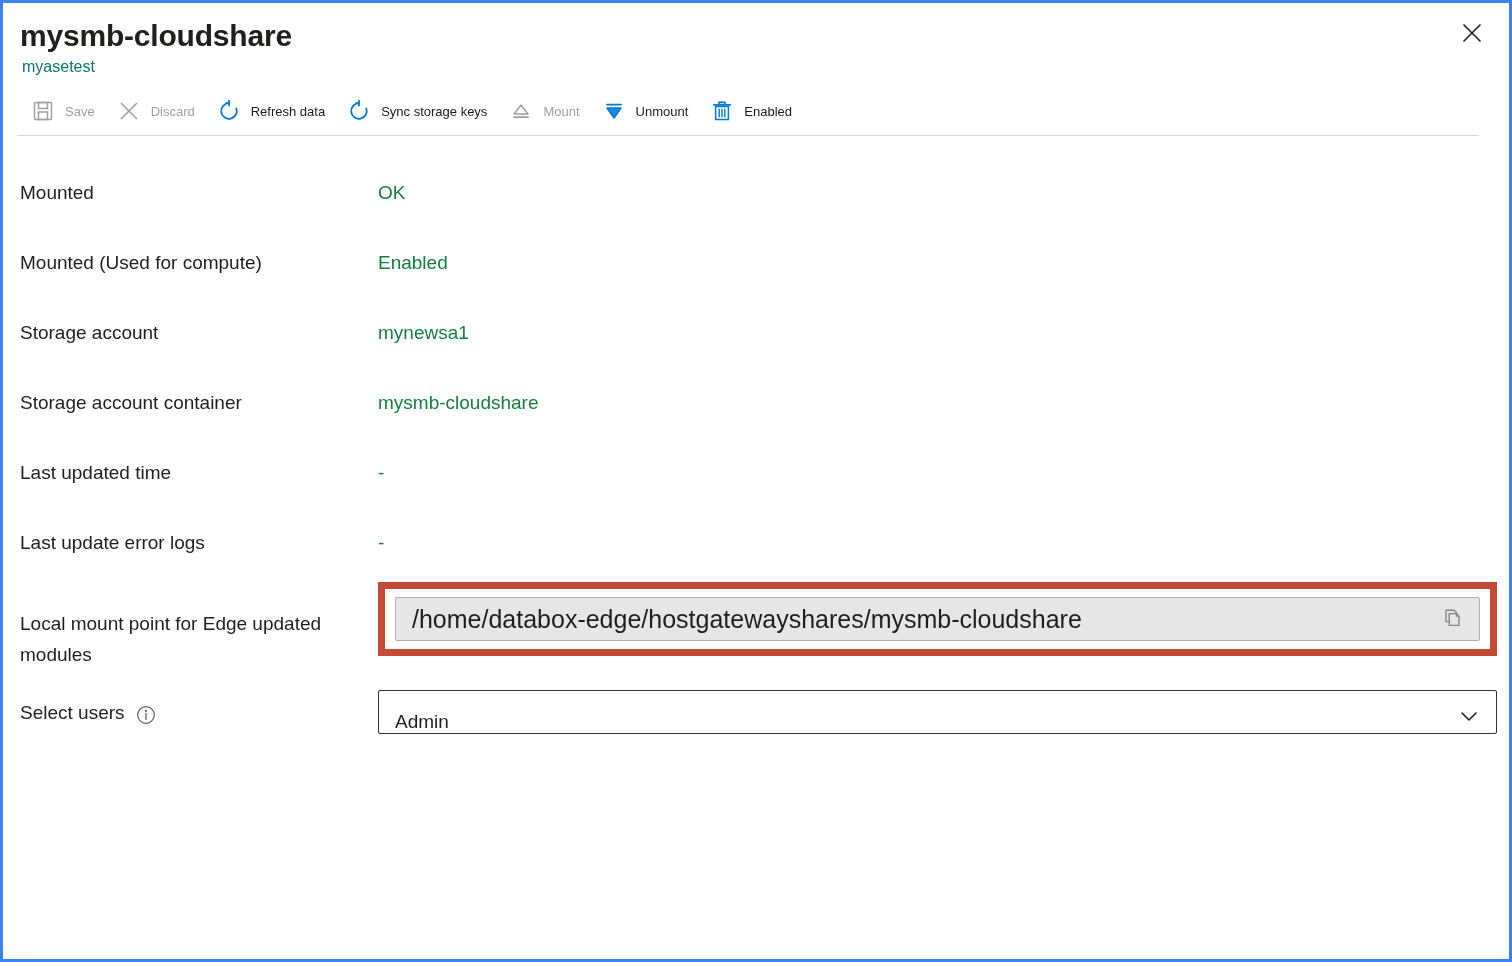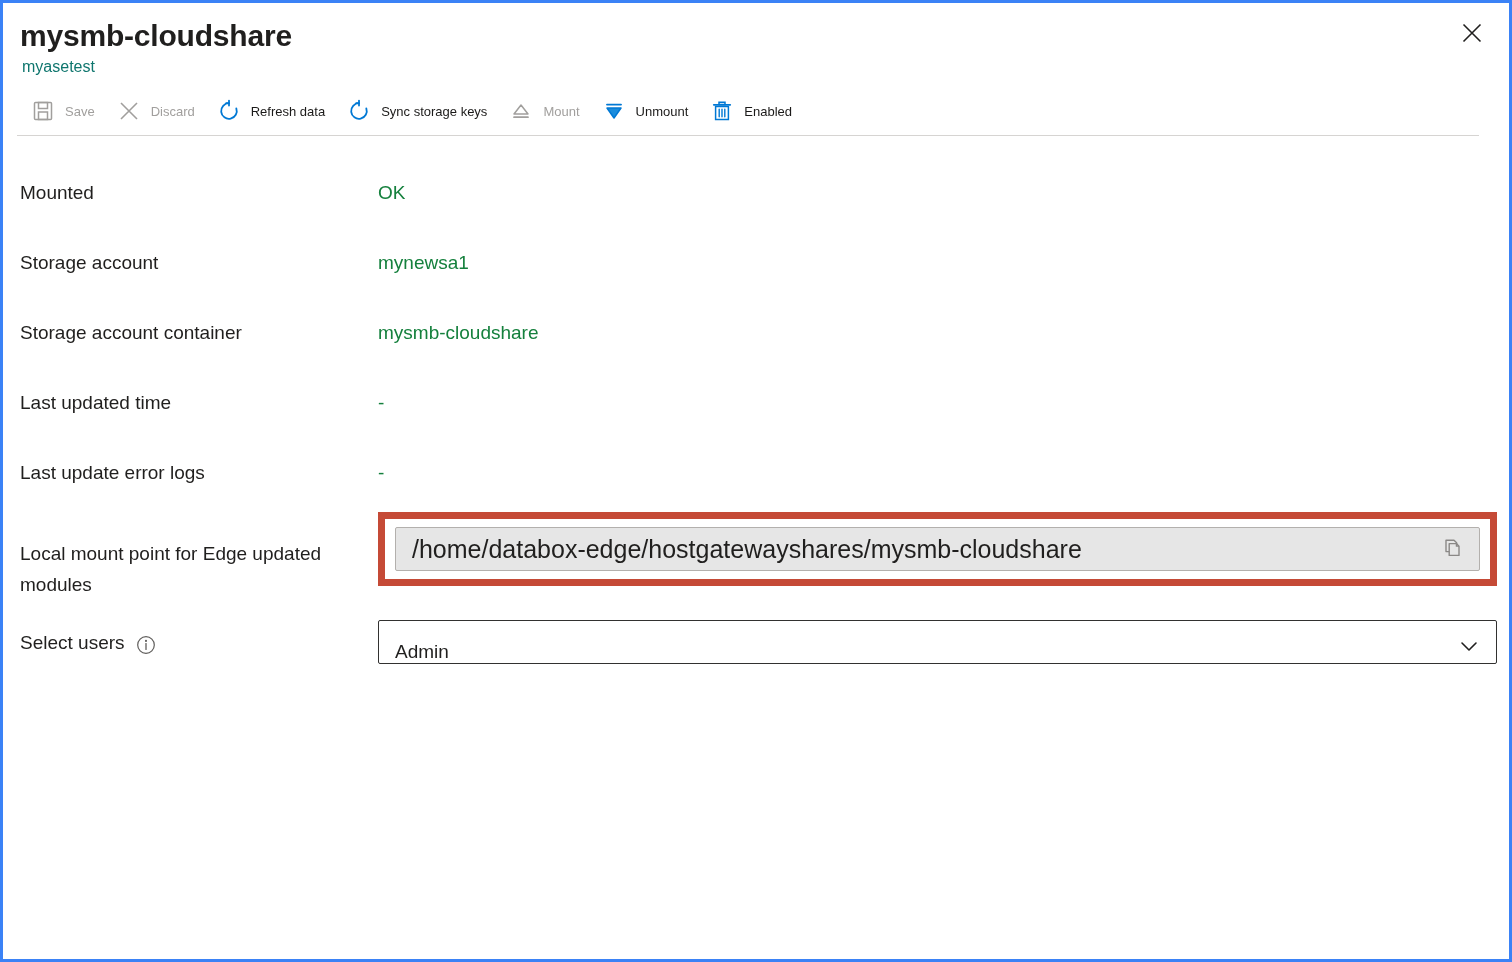--- a/index.html
+++ b/index.html
@@ -307,20 +307,26 @@
   <div class="props">
 
     <div class="prop-row">
       <div class="prop-label">
         <span class="label-text">Mounted</span>
       </div>
       <div class="prop-value">OK</div>
     </div>
 
 
+    <div class="prop-row">
+      <div class="prop-label">
+        <span class="label-text">Mounted (Used for compute)</span>
+      </div>
+      <div class="prop-value">Enabled</div>
+    </div>
 
     <div class="prop-row">
       <div class="prop-label">
         <span class="label-text">Storage account</span>
       </div>
       <div class="prop-value">mynewsa1</div>
     </div>
 
     <div class="prop-row">
       <div class="prop-label">

